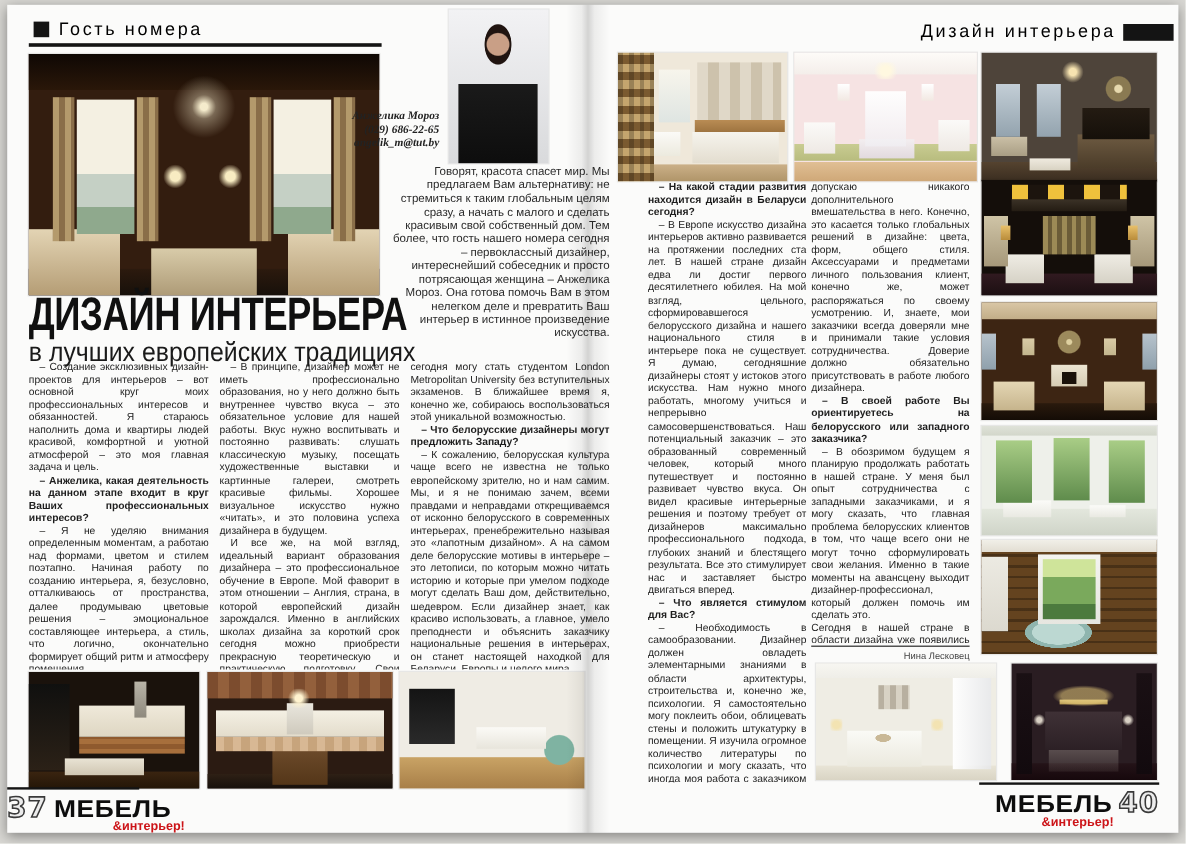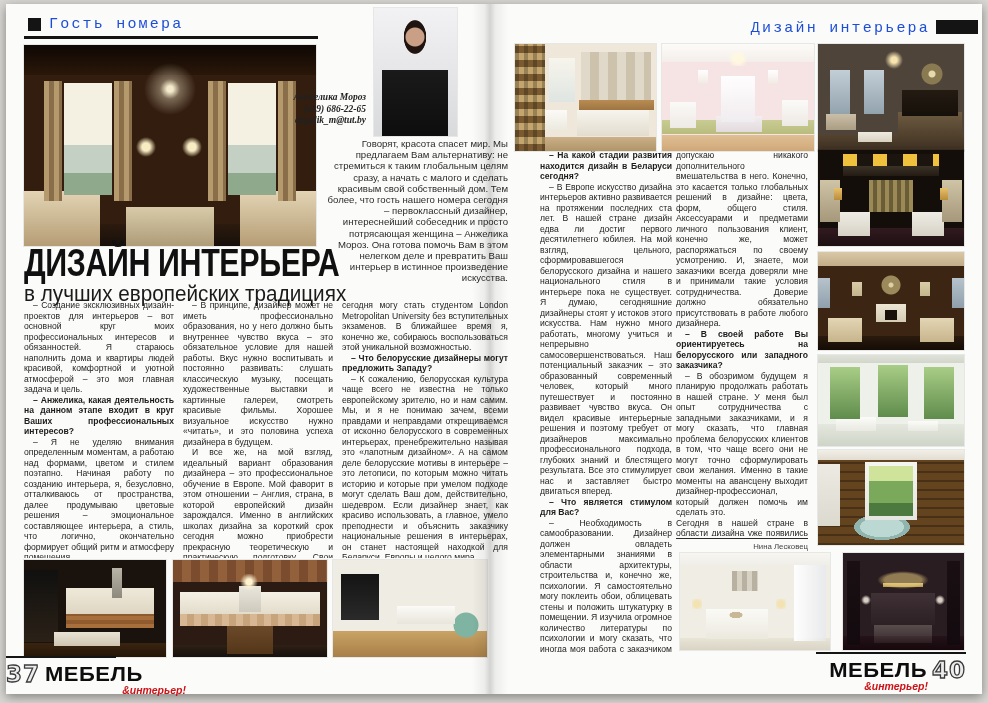--- a/index.html
+++ b/index.html
@@ -8,21 +8,21 @@
   .spread{position:absolute;left:6px;top:4px;width:976px;height:690px;background:#fbfbfa;box-shadow:0 3px 10px rgba(0,0,0,.4);}
   .page{position:absolute;top:0;height:100%;}
   .page-left{left:0;width:484px;}
   .page-right{left:484px;width:492px;}
   .gutter{position:absolute;left:466px;top:0;width:36px;height:100%;
     background:linear-gradient(90deg,rgba(0,0,0,0),rgba(0,0,0,.06) 35%,rgba(0,0,0,.16) 50%,rgba(0,0,0,.06) 65%,rgba(0,0,0,0));pointer-events:none;}
 
   
   .kicker{position:absolute;left:22px;top:12px;display:flex;align-items:center;gap:8px;}
   .kicker-square{width:13px;height:13px;background:#141414;display:inline-block;}
-  .kicker-text,.kicker-text-r{font-size:15px;letter-spacing:2.2px;color:#1d4ed8;font-family:Liberation Mono, monospace;}
+  .kicker-text,.kicker-text-r{font-size:15px;letter-spacing:2.2px;color:#000000;font-family:Liberation Sans, sans-serif;}
   .kicker-rule{position:absolute;left:18px;top:32px;width:294px;height:3px;background:#141414;}
   .kicker-right{position:absolute;right:52px;top:14px;text-align:right;}
   .kicker-bar{position:absolute;right:4px;top:16px;width:42px;height:14px;background:#141414;}
 
   
   .ph{position:absolute;background-repeat:no-repeat;box-shadow:0 0 0 1px rgba(0,0,0,.08);}
 
   
   .ph-living{left:18px;top:41px;width:292px;height:201px;background-color:#331d0f;
     background-image:
@@ -224,21 +224,21 @@
   .footer{position:absolute;}
   .footer-left{left:0px;top:652px;width:170px;}
   .footer-right{left:316px;top:648px;width:160px;text-align:right;}
   .logo-rule{height:2px;background:#141414;margin-bottom:3px;}
   .footer-left .logo-rule{width:110px;}
   .footer-right .logo-rule{width:150px;margin-left:10px;}
   .logo-row{display:flex;align-items:baseline;gap:5px;white-space:nowrap;}
   .footer-right .logo-row{justify-content:flex-end;}
   .page-num{font-weight:bold;font-size:23px;color:#ececec;-webkit-text-stroke:1.3px #3a3a3a;letter-spacing:1px;font-family:"DejaVu Sans",sans-serif;}
   .brand{font-weight:bold;font-size:22px;letter-spacing:.5px;color:#0d0d0d;transform:scaleY(.92);display:inline-block;}
-  .brand-sub{font-weight:bold;font-style:italic;font-size:10.5px;color:#cc1418;margin-top:-4px;margin-left:32px;}
+  .brand-sub{font-weight:bold;font-size:10.5px;color:#cc1418;margin-top:-4px;}
   .footer-left .brand-sub{text-align:right;width:148px;}
   .footer-right .brand-sub{padding-right:38px;}
 </style>
 </head>
 <body>
 
 <div class="canvas">
   <div class="spread">
 
     <section class="page page-left">

